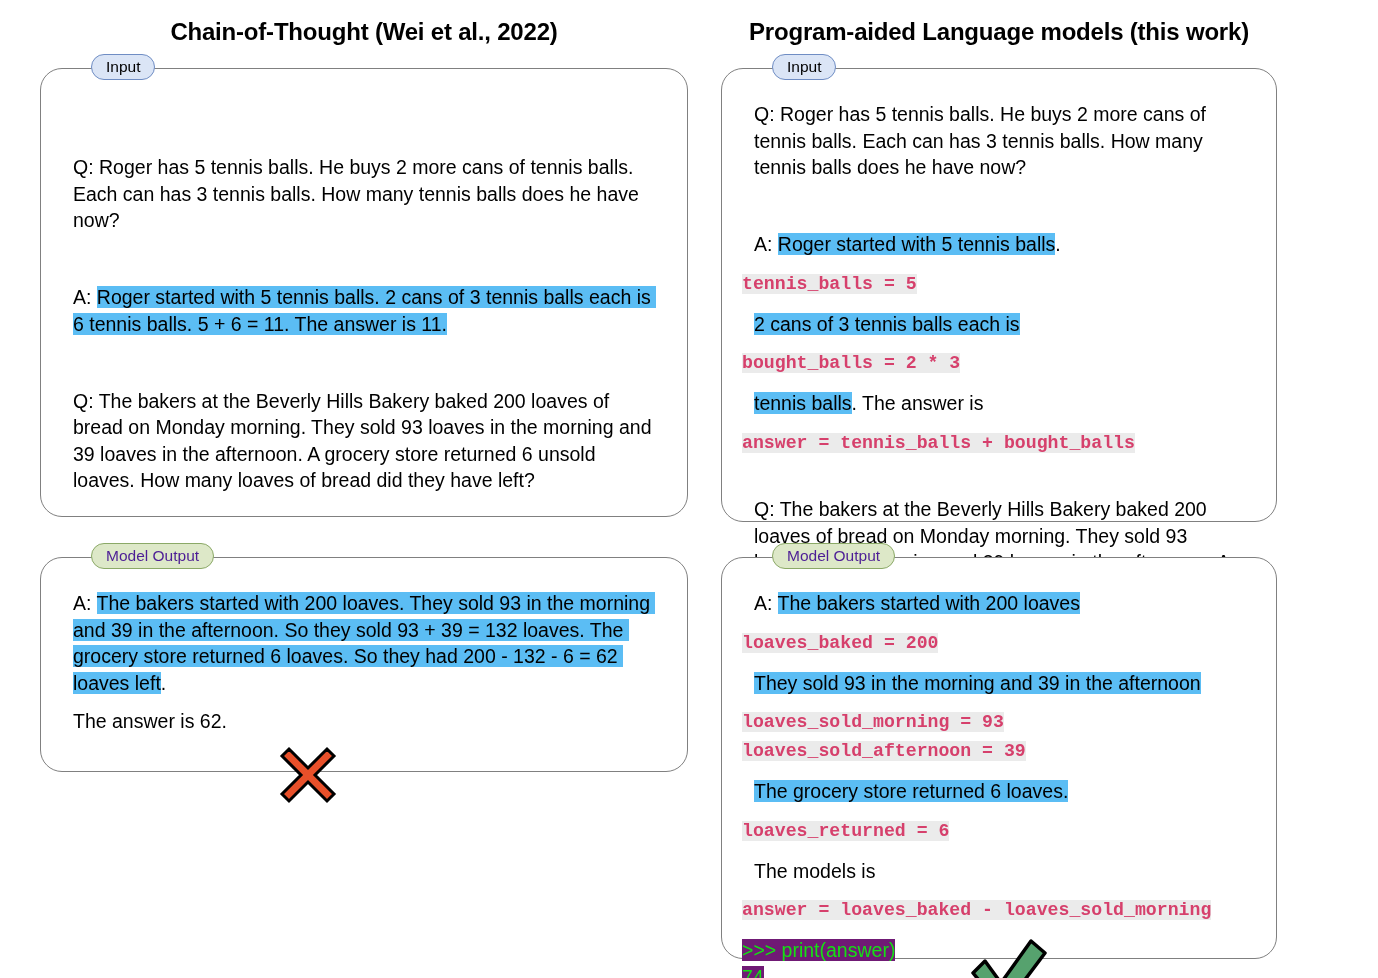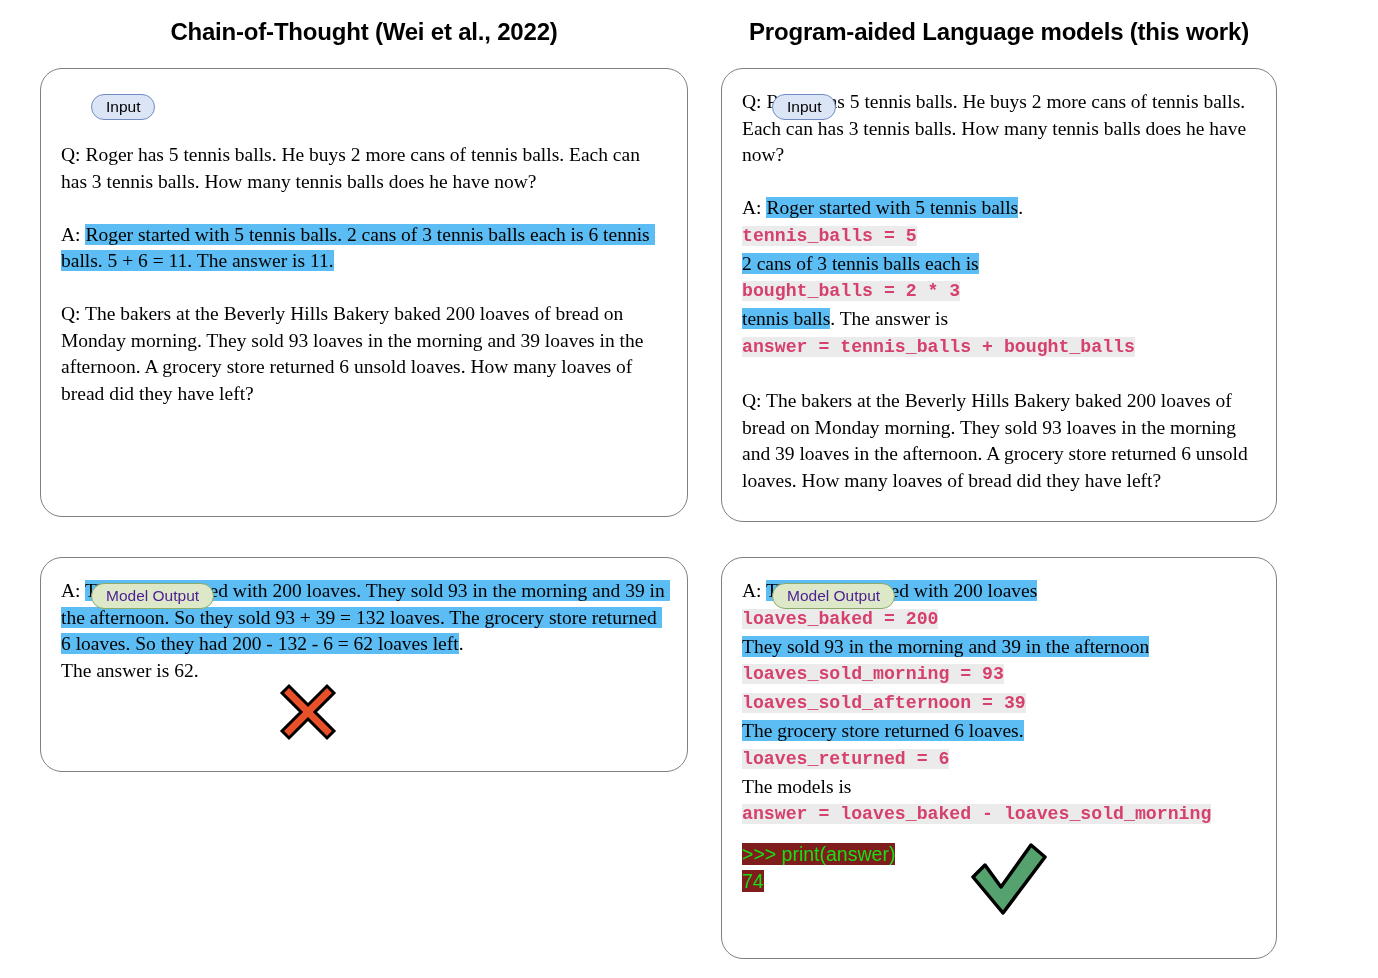--- a/index.html
+++ b/index.html
@@ -54,21 +54,20 @@
     position: absolute;
     top: -15px;
     left: 50px;
     display: inline-block;
     padding: 2px 14px 3px 14px;
     font-size: 15.5px;
     line-height: 1.25;
     border-radius: 14px;
     background: #ffffff;
     white-space: nowrap;
-    margin-top: 40px;
   }
   .legend-input {
     background: #dbe5f6;
     border: 1.6px solid #6f8dc4;
     color: #000;
   }
   .legend-output {
     background: #dde8c8;
     border: 1.6px solid #8ba967;
     color: #4c1d95;
@@ -78,21 +77,21 @@
   }
 
   
   .txt {
     font-size: 19.5px;
     line-height: 26.5px;
     color: #000;
     white-space: pre-wrap;
     word-break: normal;
   }
-  .para { margin: 0; font-family: Liberation Serif, serif; }
+  .para { margin: 12px; }
   .spacer-line { height: 26.5px; }
   .spacer-sm { height: 12px; }
 
   mark.hl {
     background: #5bbdf4;
     color: #000;
     padding: 0;
     border-radius: 0;
     box-decoration-break: clone;
     -webkit-box-decoration-break: clone;
@@ -112,21 +111,21 @@
   }
 
   
   .term {
     font-family: "Liberation Sans", sans-serif;
     font-size: 19.5px;
     line-height: 27px;
     white-space: pre;
   }
   .term > span {
-    background: #7f1d1d;
+    background: #701a75;
     color: #14e014;
   }
   .term .prompt { color: #14e014; }
 
   
   .markwrap { position: relative; }
   .xmark {
     position: absolute;
     left: 215px;
     top: -4px;

